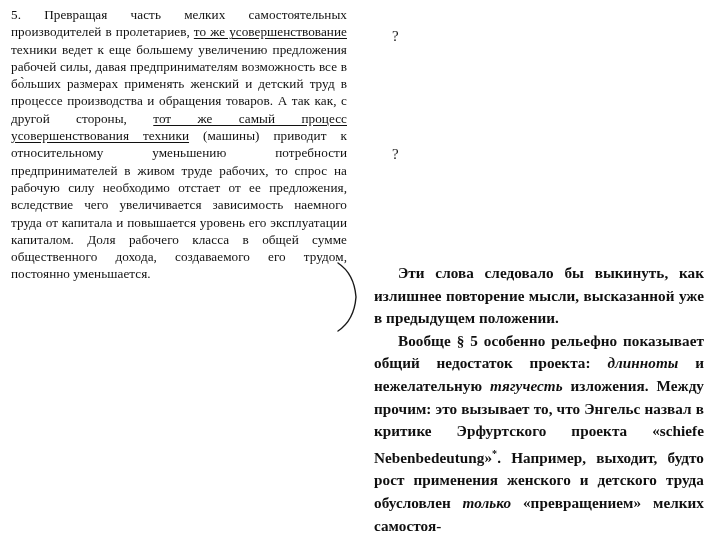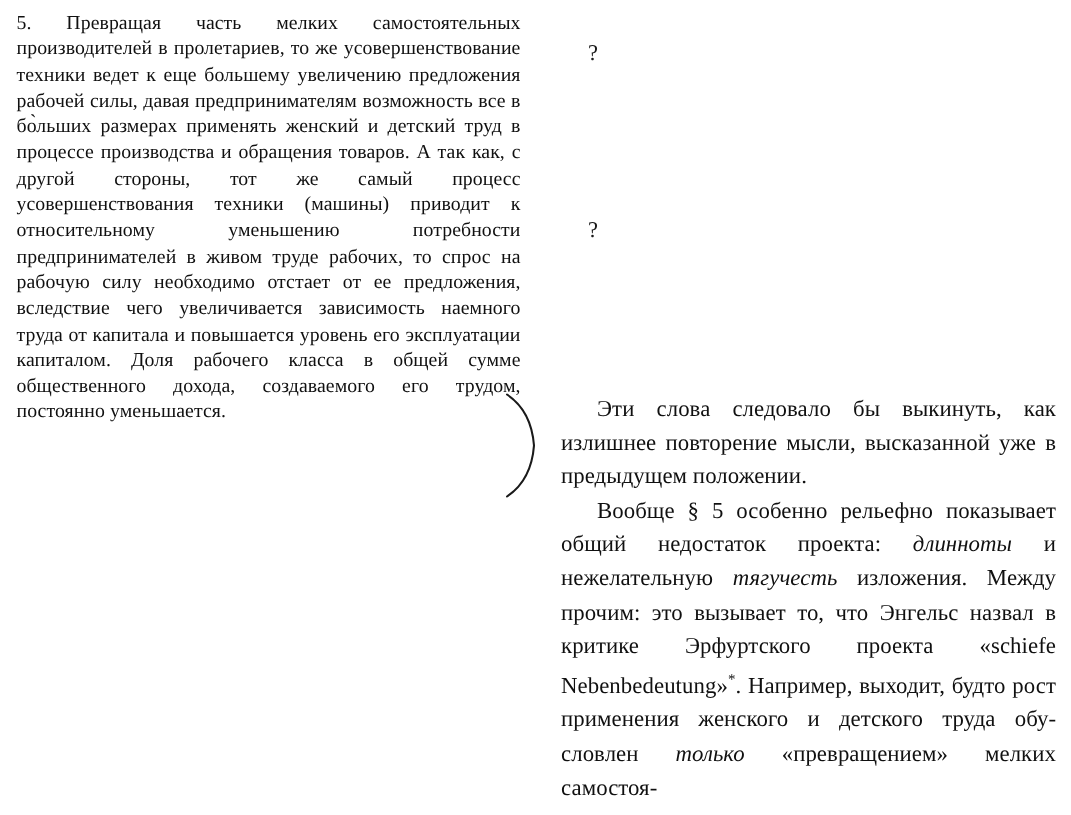--- a/index.html
+++ b/index.html
@@ -31,20 +31,21 @@
     font-size: 13.2px;
     line-height: 17.3px;
     text-align: justify;
     text-align-last: left;
     letter-spacing: 0.05px;
   }
   .indent {
     text-indent: 20px;
   }
   .u {
+    text-decoration: underline;
     text-underline-offset: 1.5px;
   }
   
   .brace {
     position: absolute;
     left: 337px;
     top: 262px;
     width: 22px;
     height: 70px;
     pointer-events: none;
@@ -69,20 +70,21 @@
   .col-right p {
     margin: 0;
     font-size: 15.2px;
     line-height: 22.6px;
     text-align: justify;
     text-align-last: left;
     letter-spacing: 0.05px;
   }
   .col-right p.indent {
     text-indent: 24px;
+    font-weight: bold;
   }
   .it {
     font-style: italic;
   }
   .sup {
     font-size: 10px;
     vertical-align: super;
   }
 </style>
 </head>

